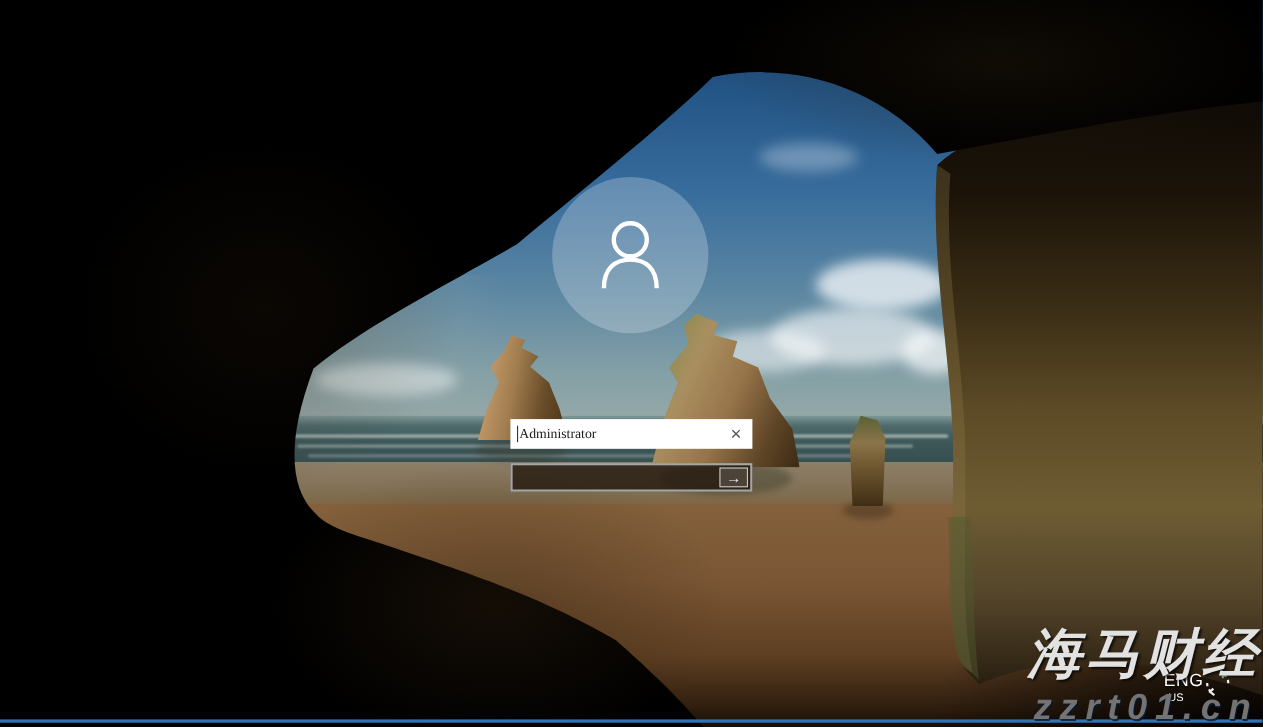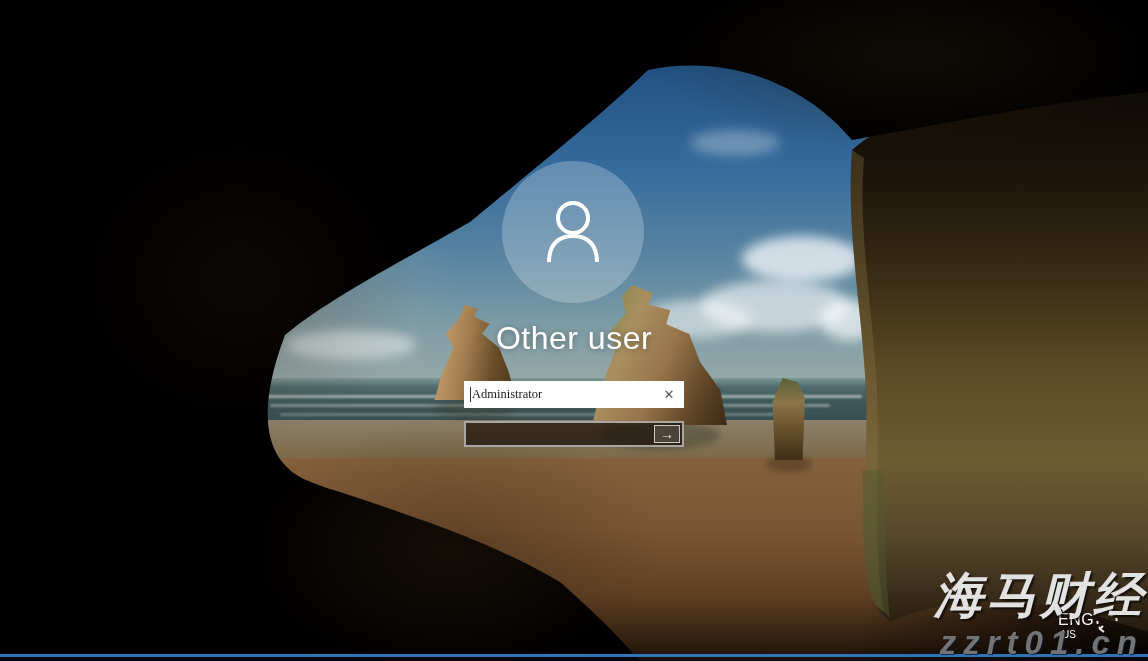--- a/index.html
+++ b/index.html
@@ -144,21 +144,20 @@
     <div class="cave-tint t2"></div>
     <div class="cave-tint t3"></div>
   </div>
 
   <div class="avatar">
     <svg width="96" height="96" viewBox="0 0 96 96">
       <circle cx="48" cy="34" r="15" fill="none" stroke="#fff" stroke-width="4"></circle>
       <path d="M24,78 C24,60 34,52 48,52 C62,52 72,60 72,78" fill="none" stroke="#fff" stroke-width="4"></path>
     </svg>
   </div>
-  <div class="other-user">Other user</div>
 
   <div class="field-user">
     <input type="text" value="Administrator" style="">
     <div class="caret"></div>
     <button class="clear-btn">✕</button>
   </div>
 
   <div class="field-pass" style="border-color: rgb(166, 166, 162);">
     <button class="submit-btn">→</button>
   </div>

